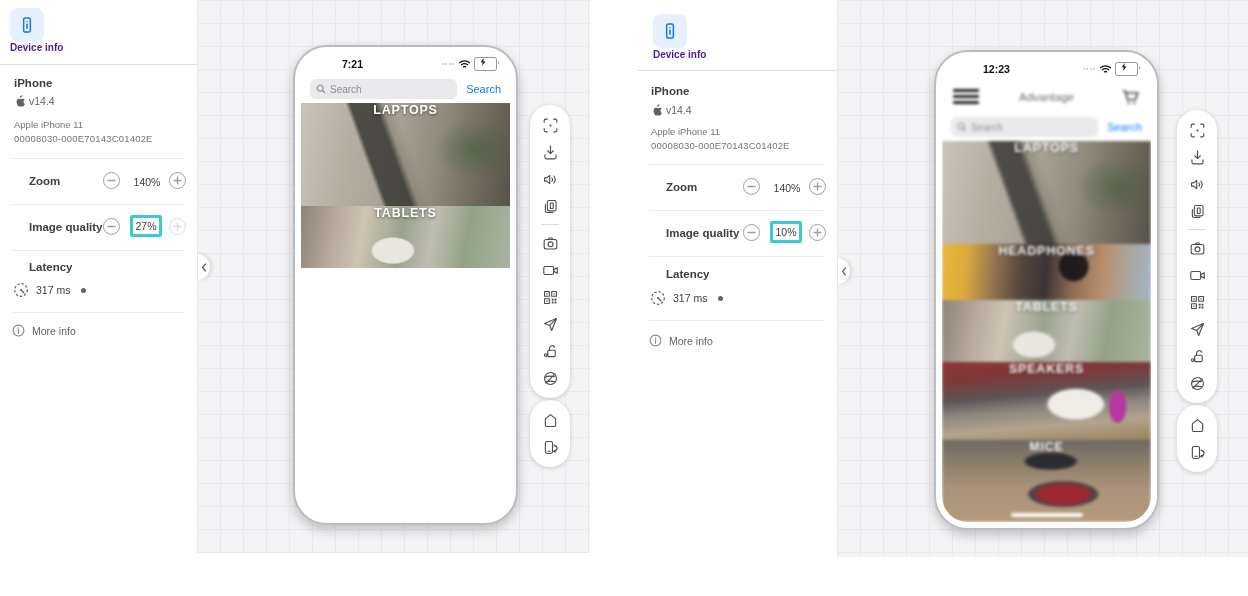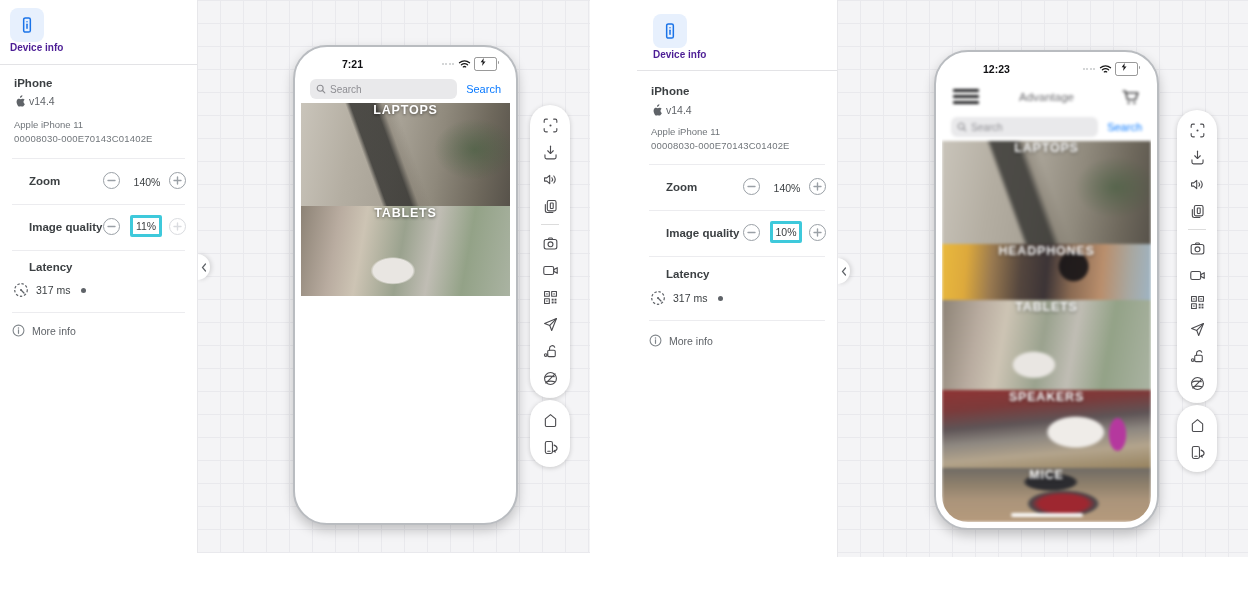--- a/index.html
+++ b/index.html
@@ -88,21 +88,21 @@
   .tile{position:relative;display:flex;align-items:flex-start;justify-content:center;overflow:hidden;}
   .tile-label{color:#fff;font-weight:bold;font-size:12.5px;letter-spacing:.8px;
     text-shadow:0 1px 3px rgba(0,0,0,.5);z-index:1;}
   .t-laptops{height:103px;background:
     radial-gradient(ellipse 58px 44px at 83% 45%, rgba(62,92,58,.55), transparent 70%),
     linear-gradient(70deg, transparent 33%, rgba(42,42,40,.75) 35% 45%, rgba(125,118,106,.4) 48%, transparent 53%),
     linear-gradient(100deg,#c9c4ba 0%,#b4aea2 25%,#a8a296 45%,#8f897c 65%,#6e685c 85%,#57524a 100%);}
   .t-headphones{height:56px;background:
     radial-gradient(circle 24px at 63% 40%, rgba(24,21,23,.92) 0 58%, transparent 66%),
     linear-gradient(95deg,#e9b93e 0%,#dda93c 12%,#9a7a50 24%,#54463e 38%,#3c3436 50%,#8a6a52 62%,#b98e6c 76%,#a8a7a0 89%,#9eb4c4 100%);}
-  .t-tablets{height:90px;background:
+  .t-tablets{height:62px;background:
     radial-gradient(ellipse 34px 21px at 44% 72%, #e9e6e2 0 58%, transparent 66%),
     linear-gradient(100deg,#8d8376 0%,#b9aca0 18%,#cdc4b4 30%,#9aa28e 48%,#c0bdb4 62%,#93a287 78%,#aab3a2 100%);}
   .t-speakers{height:78px;background:
     radial-gradient(ellipse 46px 25px at 64% 54%, #efece8 0 58%, transparent 65%),
     radial-gradient(ellipse 12px 23px at 84% 57%, #b5389e 0 68%, transparent 75%),
     linear-gradient(175deg,#8e3434 0%,#7c3a3a 22%,#5e5456 42%,#8d8780 58%,#b3a48c 76%,#96825e 100%);}
   .t-mice{flex:1;background:
     radial-gradient(ellipse 40px 13px at 52% 26%, #2c2c30 0 60%, transparent 70%),
     radial-gradient(ellipse 46px 17px at 58% 66%, #9e2730 0 52%, #46464a 72%, transparent 80%),
     linear-gradient(180deg,#6f6a64 0%,#8d7f6b 30%,#ab947a 60%,#b59a7c 100%);}
@@ -177,21 +177,21 @@
         <line x1="6" y1="5.4" x2="6" y2="8.6" stroke="#80868b" stroke-width="1.1" stroke-linecap="round"></line>
         <circle cx="6" cy="3.6" r="0.7" fill="#80868b"></circle>
       </svg>
     </div>
     <div class="circle-btn" style="left:103px;top:218px">
       <svg width="9" height="9" viewBox="0 0 9 9">
           <line x1="1" y1="4.5" x2="8" y2="4.5"></line>
         </svg>
     </div>
     <div class="q-box" style="left:130px;top:215px">
-      <span>11%</span>
+      <span>27%</span>
     </div>
     <div class="circle-btn disabled" style="left:169px;top:218px">
       <svg width="9" height="9" viewBox="0 0 9 9">
           <line x1="1" y1="4.5" x2="8" y2="4.5"></line>
           <line x1="4.5" y1="1" x2="4.5" y2="8"></line>
         </svg>
     </div>
     <div class="hr inset" style="top:250px"></div>
 
     <div class="row-label" style="top:261px">Latency</div>

